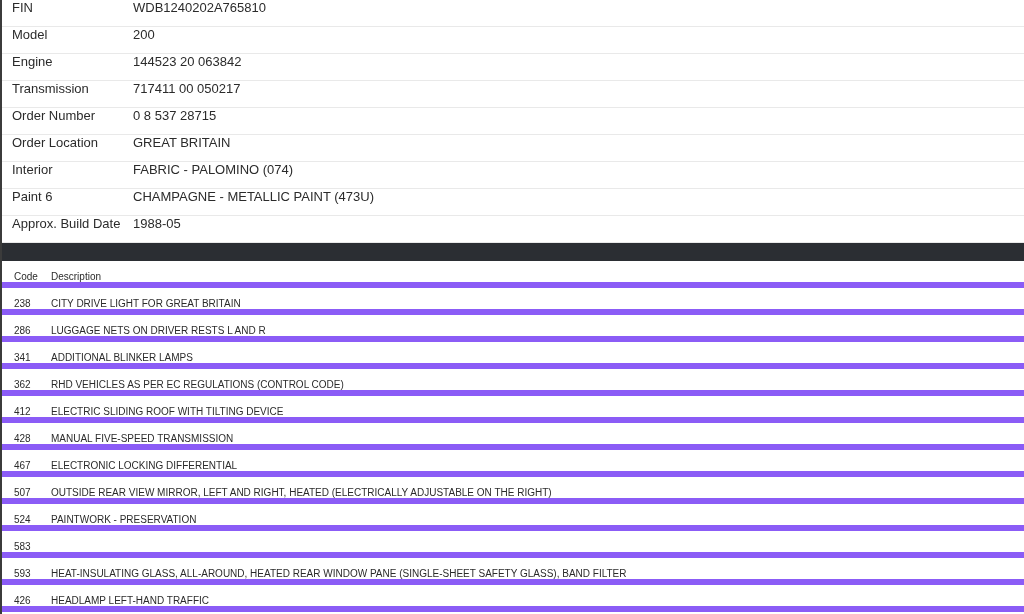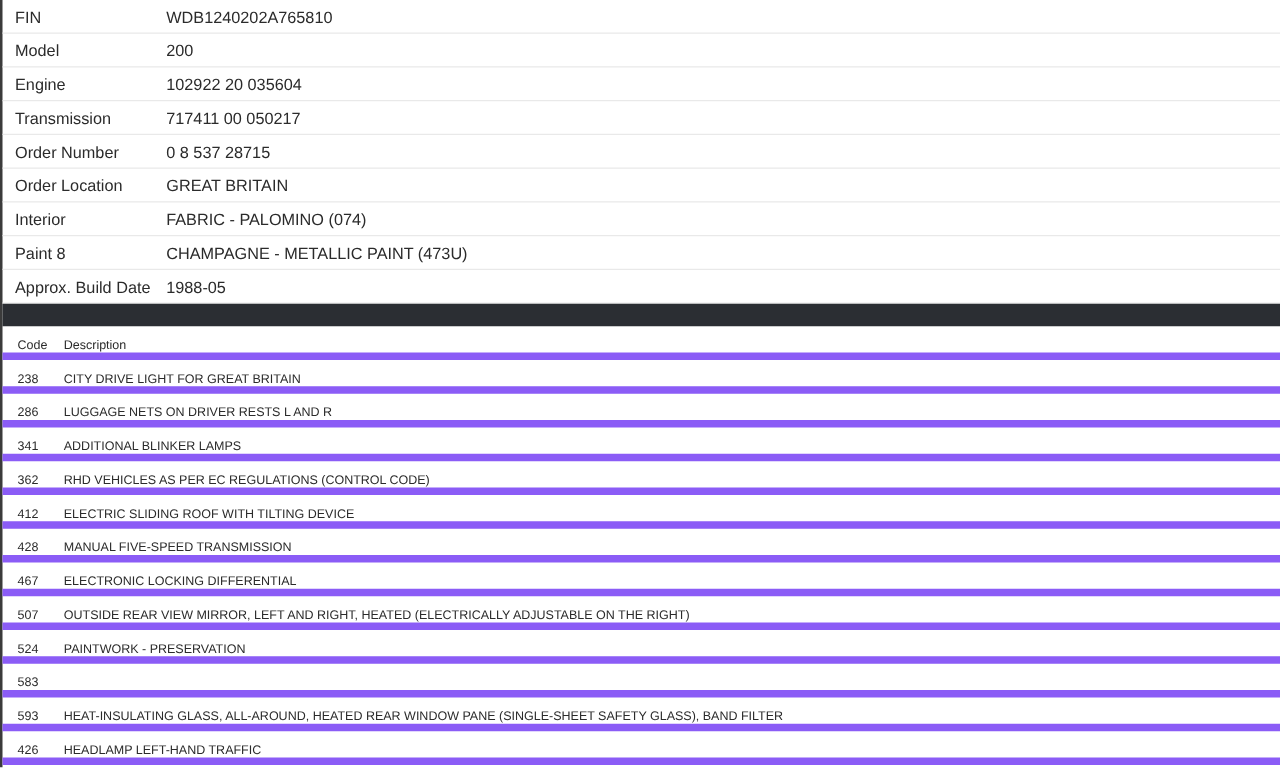--- a/index.html
+++ b/index.html
@@ -11,21 +11,21 @@
   }
   .page {
     width: 1024px; height: 614px;
     border-left: 2px solid #3b3b3b;
     background: #ffffff;
   }
   
   .info-table { width: 100%; }
   .info-row {
     display: flex;
-    align-items: center;
+    align-items: flex-start;
     height: 27px;
     border-bottom: 1px solid #e9e9e9;
     font-size: 13px;
     color: #2b2b2b;
   }
   .info-label {
     width: 131px;
     padding-left: 10px;
     flex-shrink: 0;
     white-space: nowrap;
@@ -67,40 +67,40 @@
     <div class="info-row">
       <div class="info-label">FIN</div>
       <div class="info-value">WDB1240202A765810</div>
     </div>
     <div class="info-row">
       <div class="info-label">Model</div>
       <div class="info-value">200</div>
     </div>
     <div class="info-row">
       <div class="info-label">Engine</div>
-      <div class="info-value">102922 20 035604</div>
+      <div class="info-value">144523 20 063842</div>
     </div>
     <div class="info-row">
       <div class="info-label">Transmission</div>
       <div class="info-value">717411 00 050217</div>
     </div>
     <div class="info-row">
       <div class="info-label">Order Number</div>
       <div class="info-value">0 8 537 28715</div>
     </div>
     <div class="info-row">
       <div class="info-label">Order Location</div>
       <div class="info-value">GREAT BRITAIN</div>
     </div>
     <div class="info-row">
       <div class="info-label">Interior</div>
       <div class="info-value">FABRIC - PALOMINO (074)</div>
     </div>
     <div class="info-row">
-      <div class="info-label">Paint 8</div>
+      <div class="info-label">Paint 6</div>
       <div class="info-value">CHAMPAGNE - METALLIC PAINT (473U)</div>
     </div>
     <div class="info-row">
       <div class="info-label">Approx. Build Date</div>
       <div class="info-value">1988-05</div>
     </div>
   </div>
 
   <div class="section-divider"></div>
 

